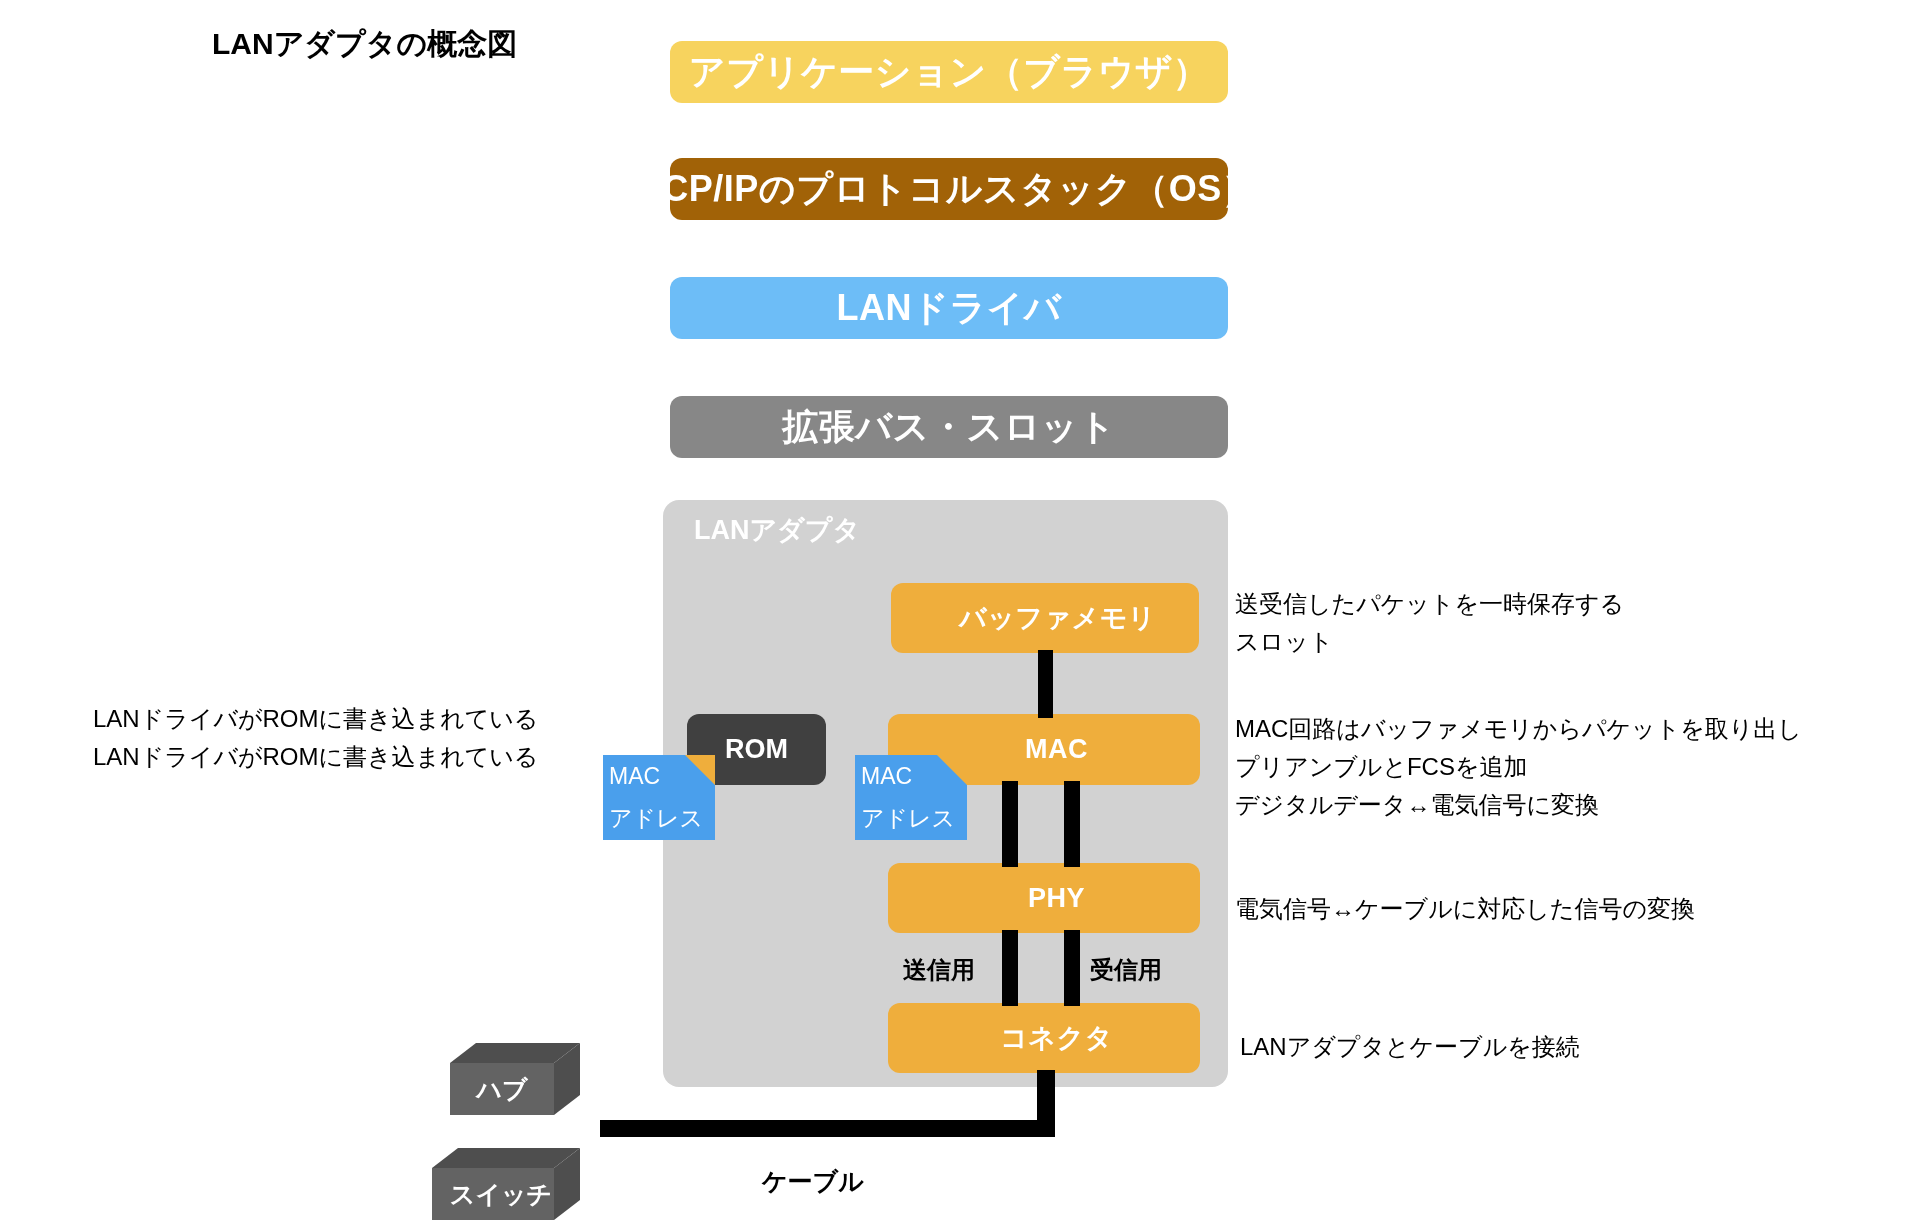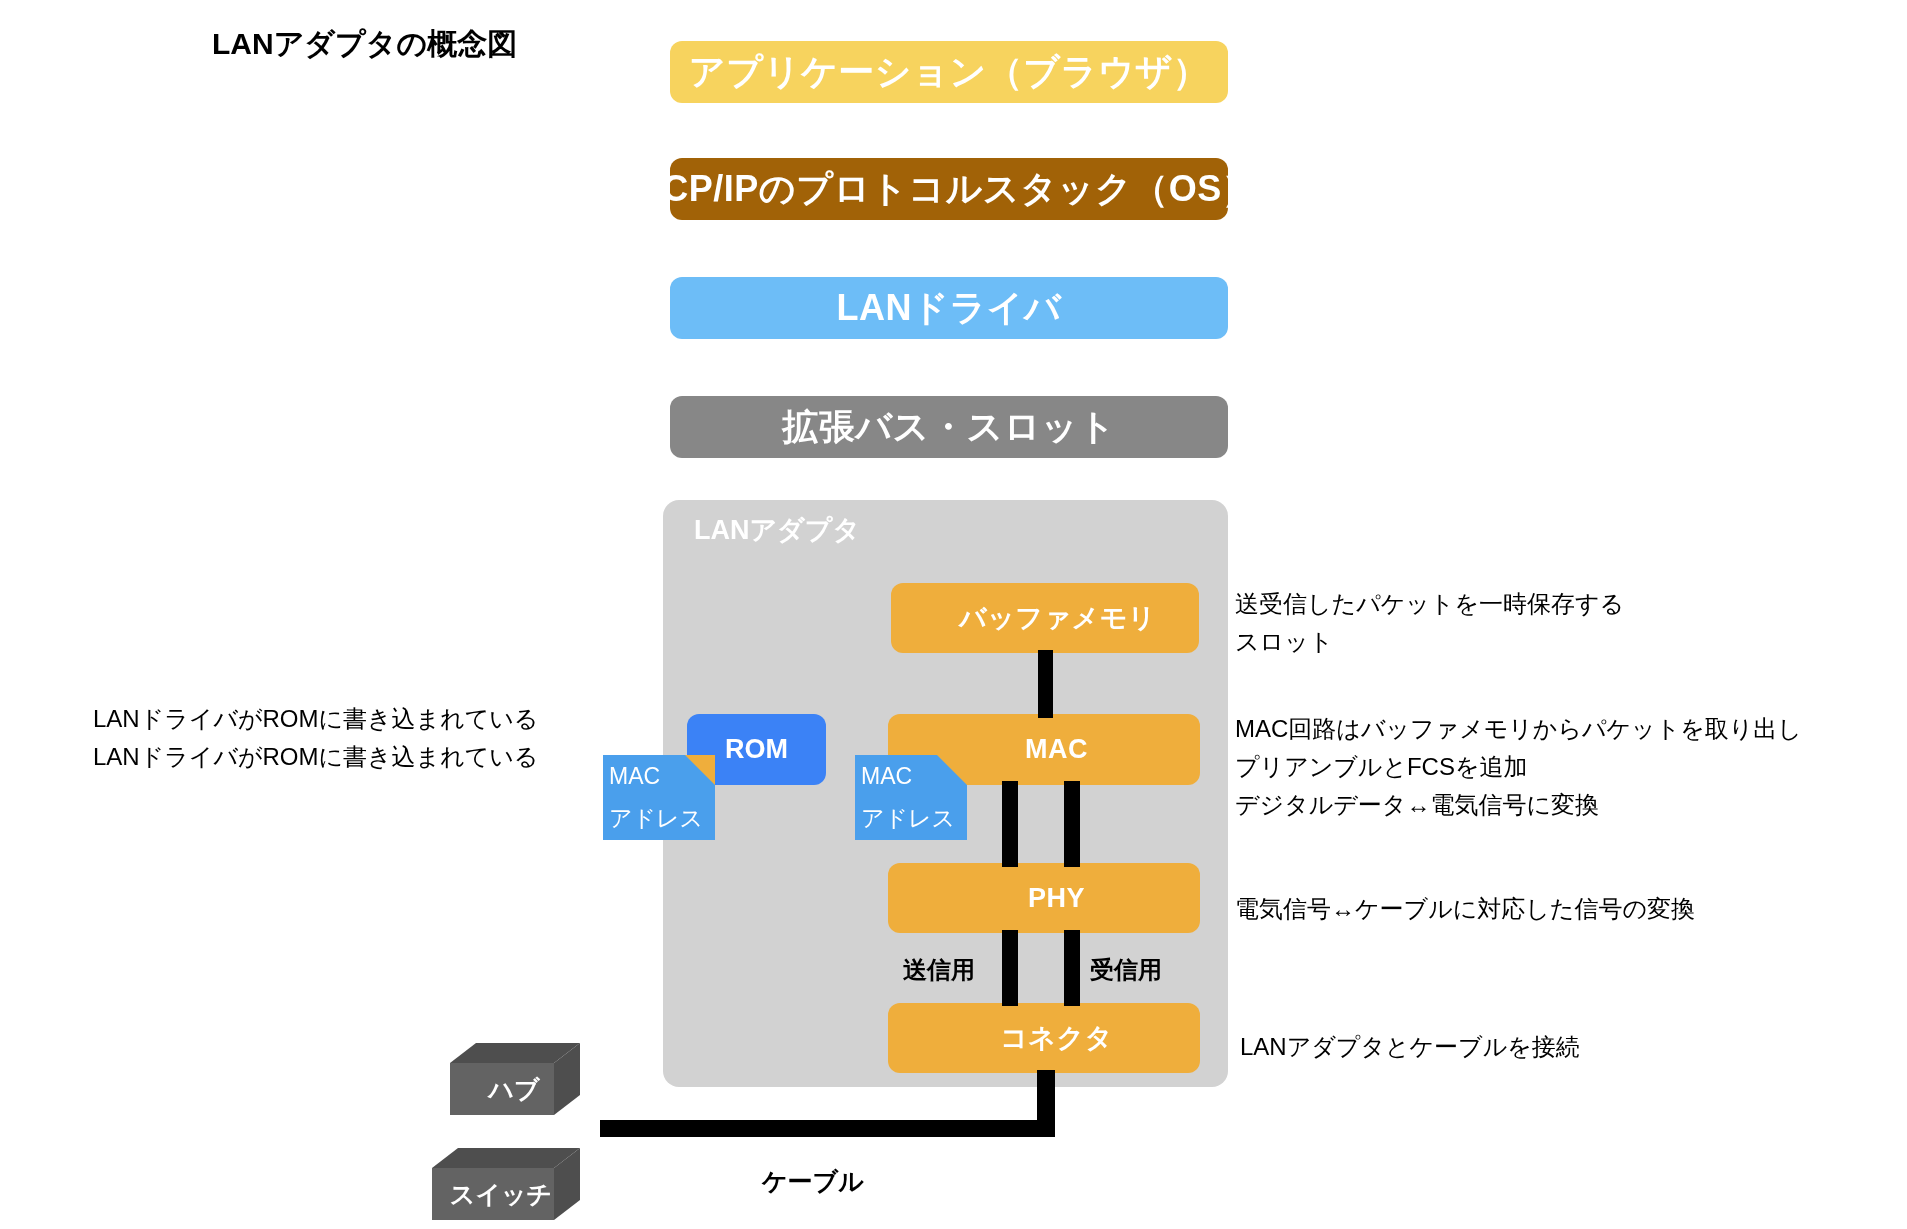--- a/index.html
+++ b/index.html
@@ -50,21 +50,21 @@
     color:#ffffff;font-size:27px;font-weight:bold;white-space:nowrap;
     letter-spacing:0.5px;
     padding-left:25px;
   }
   #box-buffer{left:891px;top:583px;width:308px;height:70px;}
   #box-mac{left:888px;top:714px;width:312px;height:71px;}
   #box-phy{left:888px;top:863px;width:312px;height:70px;}
   #box-connector{left:888px;top:1003px;width:312px;height:70px;}
   #box-rom{
     left:687px;top:714px;width:139px;height:71px;
-    border-radius:12px;background:#3b82f6;
+    border-radius:12px;background:#404040;
     display:flex;align-items:center;justify-content:center;
     color:#ffffff;font-size:27px;font-weight:bold;
   }
 
   
   .mac-note{
     width:112px;height:85px;
     background:#4A9FEC;
     color:#ffffff;font-size:23px;line-height:42px;
     padding-left:6px;
@@ -215,21 +215,21 @@
   <div class="abs bar" id="cable-vertical"></div>
   <div class="abs bar" id="cable-horizontal"></div>
   <div class="abs" id="label-cable">ケーブル</div>
 
   <div class="device" id="device-hub">
     <svg width="130" height="72" viewBox="0 0 130 72" style="position:absolute;left:0;top:0;">
       <polygon points="0,20 26,0 130,0 104,20" fill="#4E4E4E"></polygon>
       <polygon points="104,20 130,0 130,52 104,72" fill="#4E4E4E"></polygon>
       <rect x="0" y="20" width="104" height="52" fill="#636363"></rect>
     </svg>
-    <div style="position:absolute;left:0;top:20px;width:104px;height:52px;display:flex;align-items:center;justify-content:center;color:#ffffff;font-size:25px;font-weight:bold;white-space:nowrap;padding-left:12px;">ハブ</div>
+    <div style="position:absolute;left:0;top:20px;width:104px;height:52px;display:flex;align-items:center;justify-content:center;color:#ffffff;font-size:25px;font-weight:bold;white-space:nowrap;">ハブ</div>
   </div>
 
   <div class="device" id="device-switch">
     <svg width="148" height="72" viewBox="0 0 148 72" style="position:absolute;left:0;top:0;">
       <polygon points="0,20 26,0 148,0 122,20" fill="#4E4E4E"></polygon>
       <polygon points="122,20 148,0 148,52 122,72" fill="#4E4E4E"></polygon>
       <rect x="0" y="20" width="122" height="52" fill="#636363"></rect>
     </svg>
     <div style="position:absolute;left:0;top:20px;width:138px;height:52px;display:flex;align-items:center;justify-content:center;color:#ffffff;font-size:25px;font-weight:bold;white-space:nowrap;">スイッチ</div>
   </div>

